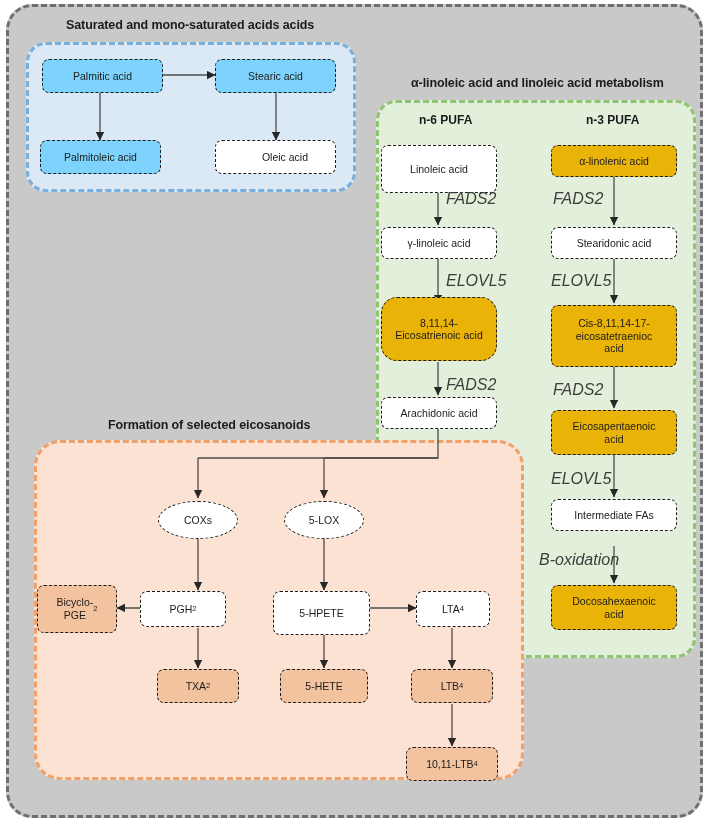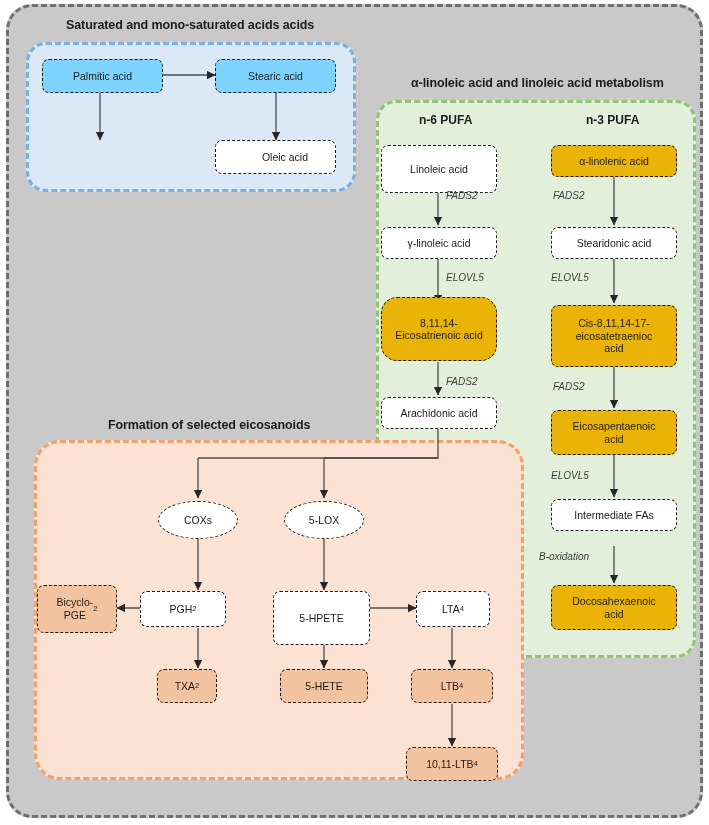--- a/index.html
+++ b/index.html
@@ -91,21 +91,21 @@
     border-radius:50%;
     background:#ffffff;
     display:flex;align-items:center;justify-content:center;
     font-size:10.5px;color:#1c1c1c;
   }
 
   
   .enzyme{
     position:absolute;
     font-style:italic;
-    font-size:10px;
+    font-size:16px;
     color:#3d3d3d;
     white-space:nowrap;
     text-align:center;
   }
 
   
   .svg-layer{position:absolute;left:0;top:0;width:709px;height:825px;pointer-events:none;}
   sub{font-size:73%;}
 </style>
 </head>
@@ -161,20 +161,21 @@
 
   <div class="section-title title-sat">Saturated and mono-saturated acids acids</div>
   <div class="section-title title-pufa">α-linoleic acid and linoleic acid metabolism</div>
   <div class="section-title title-eico">Formation of selected eicosanoids</div>
 
   <div class="col-head col-n6">n-6 PUFA</div>
   <div class="col-head col-n3">n-3 PUFA</div>
 
   <div class="node fill-blue" style="left:42px;top:59px;width:121px;height:34px;">Palmitic acid</div>
   <div class="node fill-blue" style="left:215px;top:59px;width:121px;height:34px;">Stearic acid</div>
+  <div class="node fill-blue" style="left:40px;top:140px;width:121px;height:34px;">Palmitoleic acid</div>
   <div class="node fill-white" style="left:215px;top:140px;width:121px;height:34px;padding-left:22px;">Oleic acid</div>
 
   <div class="node fill-white" style="left:381px;top:145px;width:116px;height:48px;">Linoleic acid</div>
   <div class="enzyme" style="left:446px;top:190px;">FADS2</div>
 
   <div class="node fill-white" style="left:381px;top:227px;width:116px;height:32px;">γ-linoleic acid</div>
   <div class="enzyme" style="left:446px;top:272px;">ELOVL5</div>
 
   <div class="node fill-green" style="left:381px;top:297px;width:116px;height:64px;white-space:pre-line;border-radius:16px;">8,11,14-
 Eicosatrienoic acid</div>
@@ -210,26 +211,26 @@
     <span>PGH</span>
       <sub>2</sub>
   </div>
 
   <div class="node fill-orange" style="left:37px;top:585px;width:80px;height:48px;line-height:1.25;">
     <span style="white-space:pre-line;">Bicyclo-
 PGE</span>
       <sub>2</sub>
   </div>
 
-  <div class="node fill-orange" style="left:157px;top:669px;width:60px;height:34px;">
+  <div class="node fill-orange" style="left:157px;top:669px;width:82px;height:34px;">
     <span>TXA</span>
       <sub>2</sub>
   </div>
 
-  <div class="node fill-white" style="left:273px;top:591px;width:97px;height:54px;">5-HPETE</div>
+  <div class="node fill-white" style="left:273px;top:591px;width:97px;height:44px;">5-HPETE</div>
   <div class="node fill-orange" style="left:280px;top:669px;width:88px;height:34px;">5-HETE</div>
 
   <div class="node fill-white" style="left:416px;top:591px;width:74px;height:36px;">
     <span>LTA</span>
       <sub>4</sub>
   </div>
 
   <div class="node fill-orange" style="left:411px;top:669px;width:82px;height:34px;">
     <span>LTB</span>
       <sub>4</sub>

